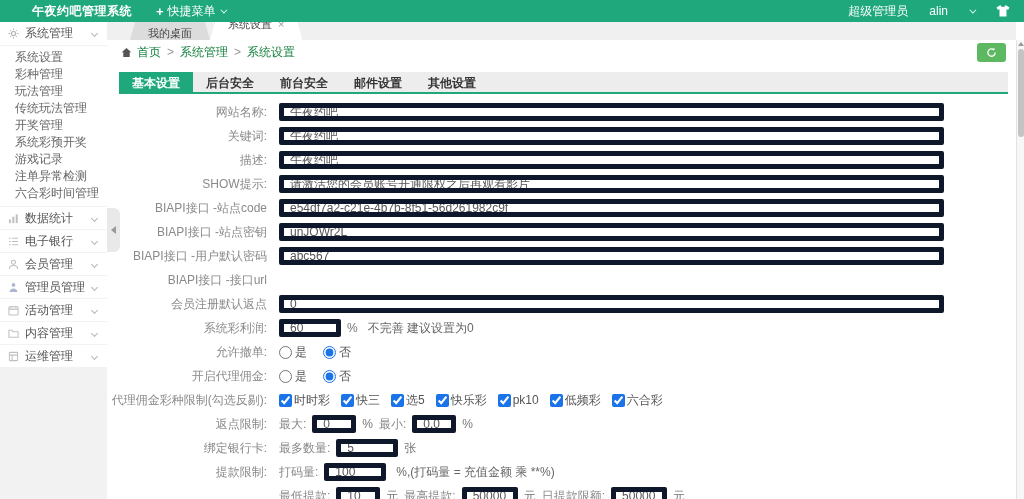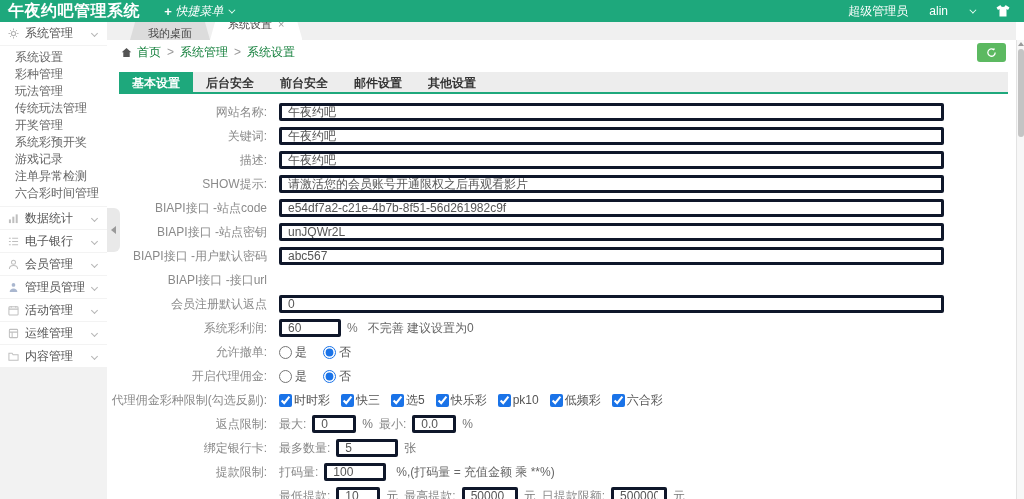--- a/index.html
+++ b/index.html
@@ -2,22 +2,22 @@
 <html><head>
 <meta charset="utf-8">
 <style>
   * { margin:0; padding:0; box-sizing:border-box; }
   html,body { width:1024px; height:499px; overflow:hidden; background:#fff;
     font-family:"Liberation Sans","DejaVu Sans",sans-serif; font-size:12px; color:#555; }
 
   
   .hdr { position:absolute; left:0; top:0; width:1024px; height:22px; background:#1ea87c;
     display:flex; align-items:center; color:#fff; z-index:30; }
-  .hdr-title { font-weight:bold; padding:0 14px 0 8px; font-size:16px; letter-spacing:.5px; }
-  .hdr-quick { display:flex; align-items:center; gap:4px; padding:0 10px; height:22px; cursor:pointer;font-style:italic; }
+  .hdr-title { font-weight:bold; padding:0 14px 0 8px; font-size:12px; letter-spacing:.5px;margin-left:24px; }
+  .hdr-quick { display:flex; align-items:center; gap:4px; padding:0 10px; height:22px; cursor:pointer; }
   .plus::before { content:"+"; font-size:13px; font-weight:bold; }
   .chev-w { width:5px; height:5px; border-right:1px solid #eafff4; border-bottom:1px solid #eafff4;
     transform:rotate(45deg) translateY(-2px); display:inline-block; }
   .hdr-right { margin-left:auto; display:flex; align-items:center; gap:6px; padding-right:14px; }
   .hdr-user { display:flex; align-items:center; gap:21px; cursor:pointer; }
   .hdr-shirt { margin-left:16px; display:flex; align-items:center; cursor:pointer; }
 
   
   .sidebar { position:absolute; left:0; top:22px; width:107px; height:477px; background:#f2f2f2; }
   .menu { background:#fff; }
@@ -57,21 +57,21 @@
   .stabs { height:22px; background:#ededed; border-bottom:2px solid #1ea87c; display:flex; }
   .stab { height:22px; line-height:22px; padding:0 13px; font-size:12px; font-weight:bold; color:#333; cursor:pointer; }
   .stab.active { background:#1ea87c; color:#fff; }
 
   
   .form { padding-top:9px; }
   .frow { display:flex; align-items:center; margin-bottom:6px; min-height:18px; }
   .flabel { width:160px; padding-right:12px; color:#8a8a8a; display:flex; justify-content:flex-end;
     white-space:nowrap; flex-shrink:0; }
   .fctrl { display:flex; align-items:center; gap:6px; flex:1; }
-  input[type=text] { height:18px; border:3px solid #0f172a; border-radius:2px; padding:0 6px;
+  input[type=text] { height:18px; border:5px solid #0f172a; border-radius:2px; padding:0 6px;
     font-size:12px; color:#555; font-family:inherit; background:#fff; }
   .in-full { width:665px; }
   .in-xs { width:44px; }
   .in-s  { width:56px; }
   .in-m  { width:62px; }
   .unit { color:#777; }
   .note { color:#666; margin-left:4px; }
   .sublabel { color:#8a8a8a; }
   label.opt { display:flex; align-items:center; gap:3px; margin-right:10px; color:#555; cursor:pointer; }
   label.cb  { display:flex; align-items:center; gap:2px; margin-right:5px; color:#555; cursor:pointer; }
@@ -176,34 +176,34 @@
             <rect x="1" y="2" width="10" height="9" rx="1" fill="none" stroke="#aaa" stroke-width="1.1"></rect>
             <path d="M1 4.5h10M3.5 1v2M8.5 1v2" stroke="#aaa" stroke-width="1.1"></path>
           </svg>
       </span>
       <span class="glabel">活动管理</span>
       <span class="chev-g"></span>
     </div>
     <div class="grp">
       <span class="gicon">
         <svg width="11" height="11" viewBox="0 0 12 12">
+            <path d="M1 2.5h3.5l1 1.5H11v6H1Z" fill="none" stroke="#aaa" stroke-width="1.1"></path>
+          </svg>
+      </span>
+      <span class="glabel">内容管理</span>
+      <span class="chev-g"></span>
+    </div>
+    <div class="grp">
+      <span class="gicon">
+        <svg width="11" height="11" viewBox="0 0 12 12">
             <rect x="1.5" y="1.5" width="9" height="9" rx="1" fill="none" stroke="#aaa" stroke-width="1.1"></rect>
             <path d="M1.5 4.5h9M4.5 4.5v6" stroke="#aaa" stroke-width="1.1"></path>
           </svg>
       </span>
       <span class="glabel">运维管理</span>
-      <span class="chev-g"></span>
-    </div>
-    <div class="grp">
-      <span class="gicon">
-        <svg width="11" height="11" viewBox="0 0 12 12">
-            <path d="M1 2.5h3.5l1 1.5H11v6H1Z" fill="none" stroke="#aaa" stroke-width="1.1"></path>
-          </svg>
-      </span>
-      <span class="glabel">内容管理</span>
       <span class="chev-g"></span>
     </div>
   </div>
 </div>
 <div class="collapse">
   <span class="tri-left"></span>
 </div>
 
 <div class="main">
 

